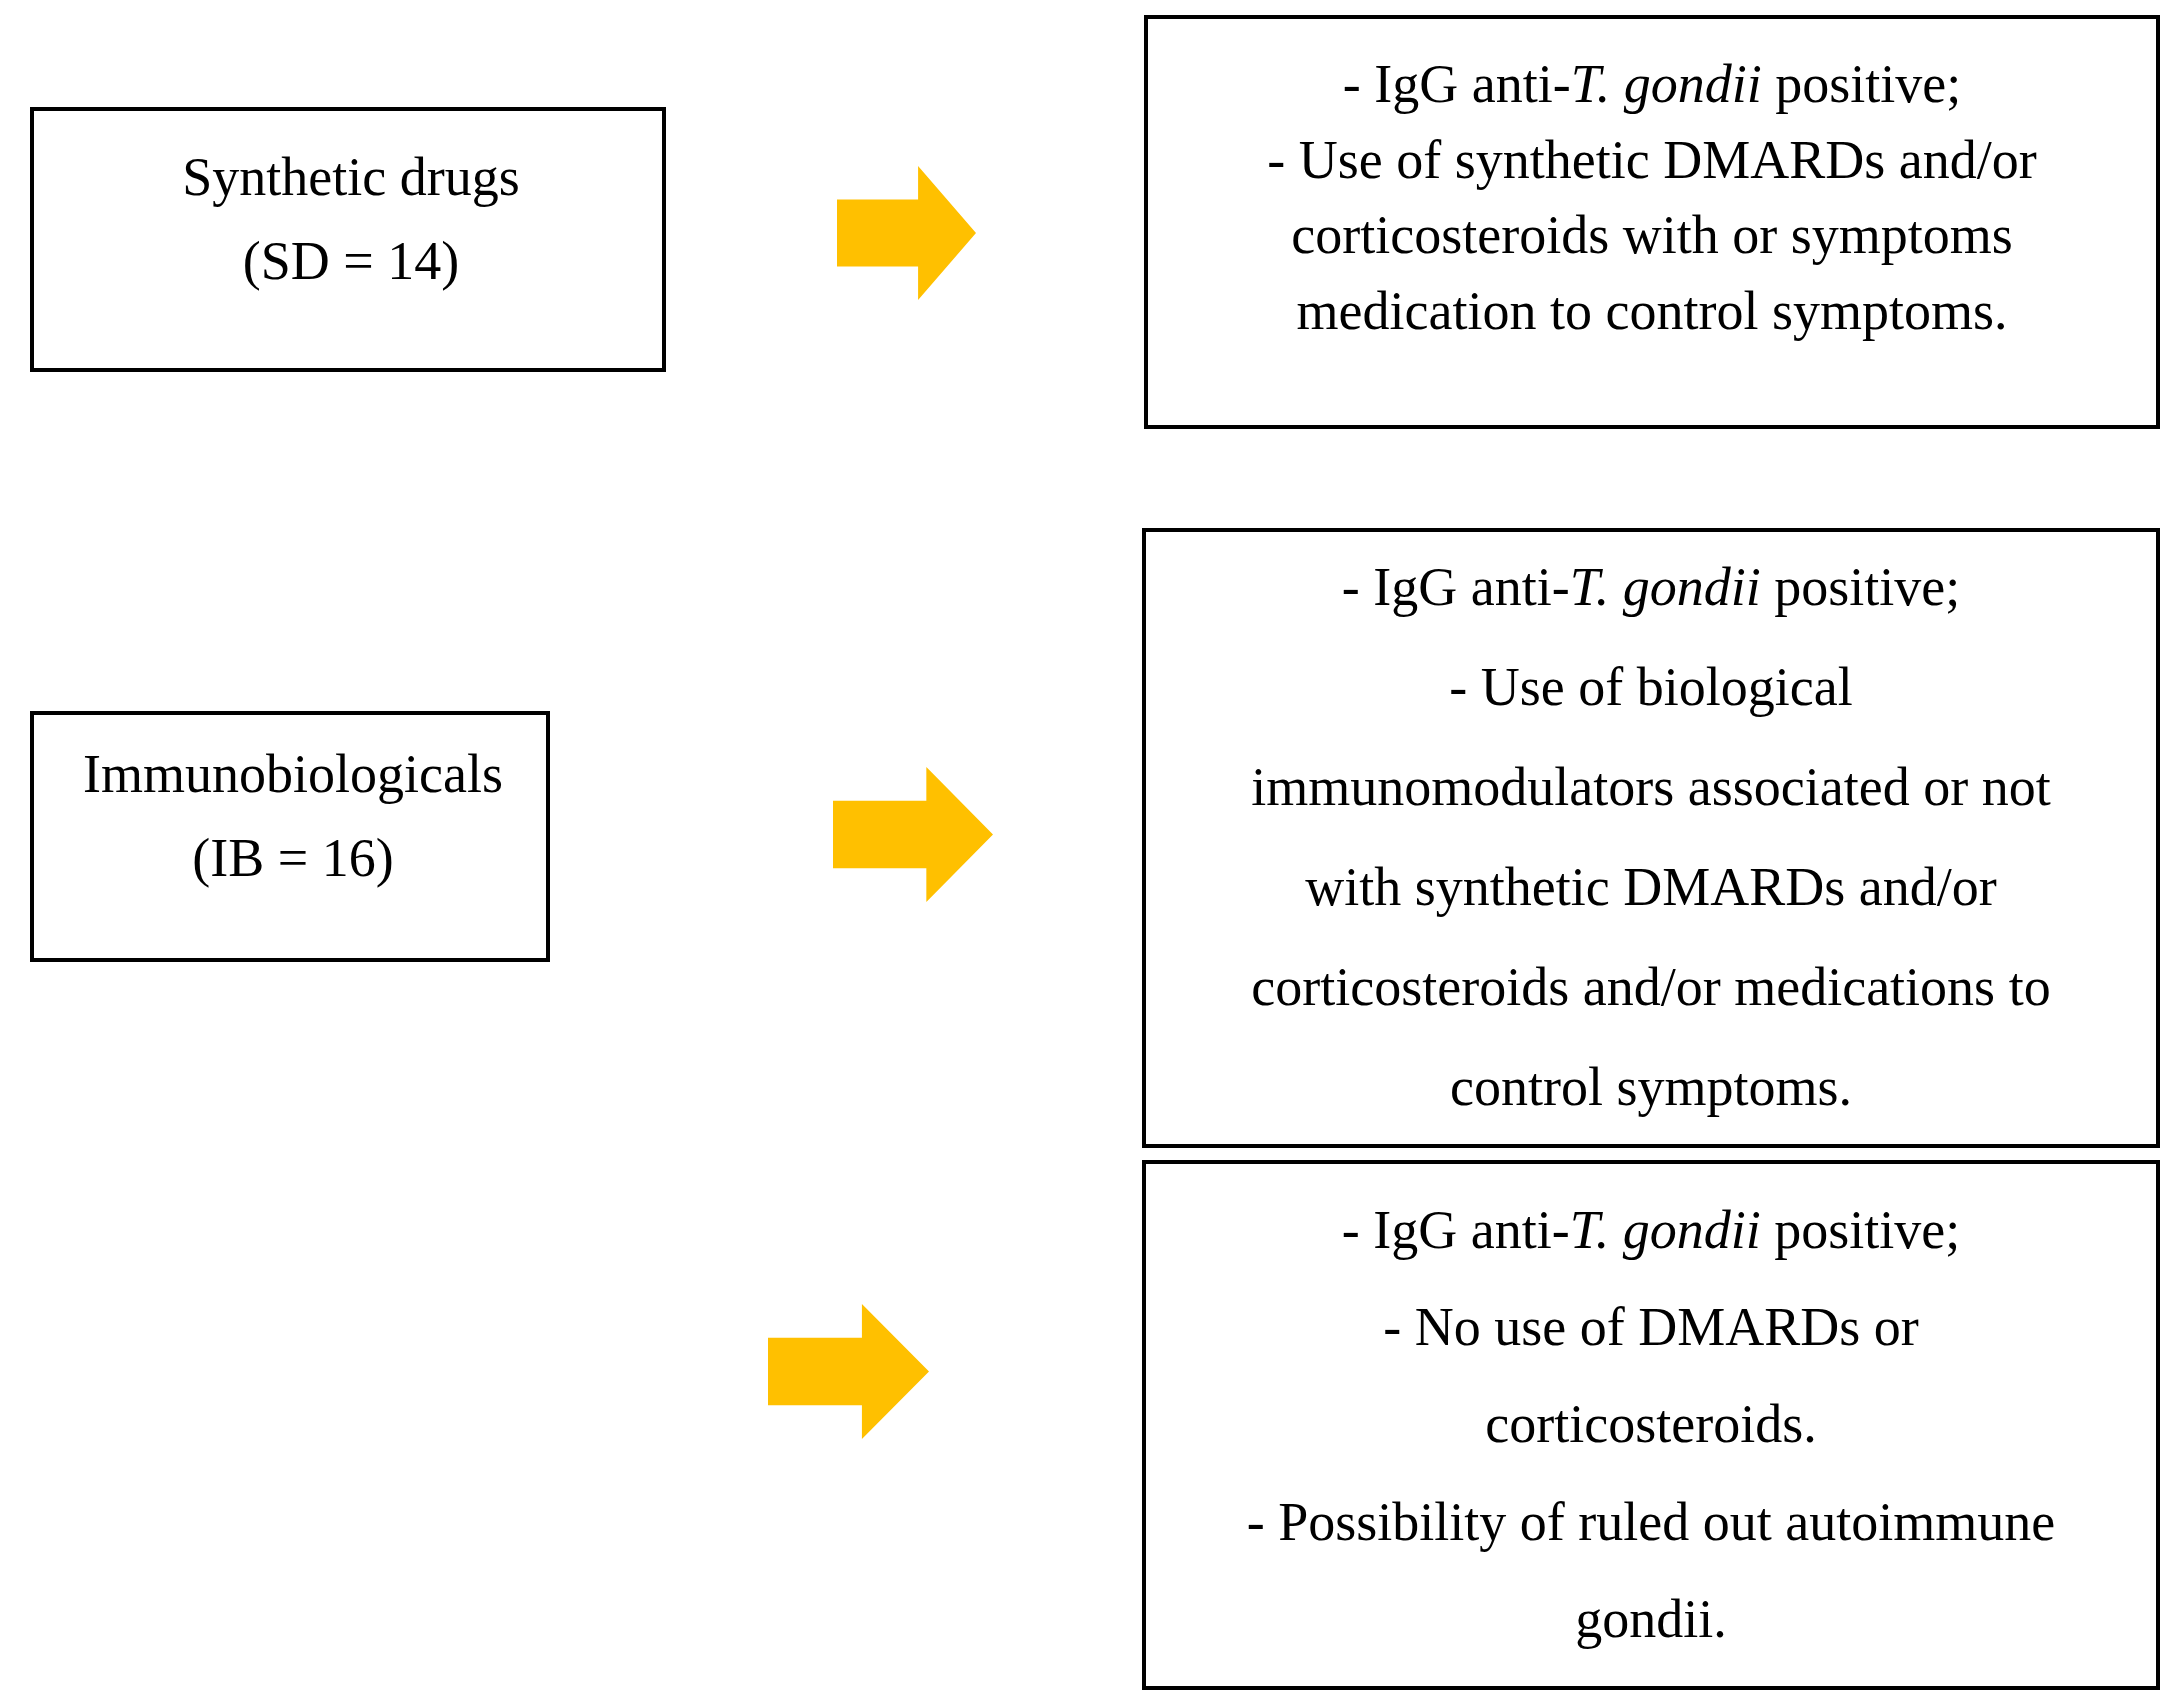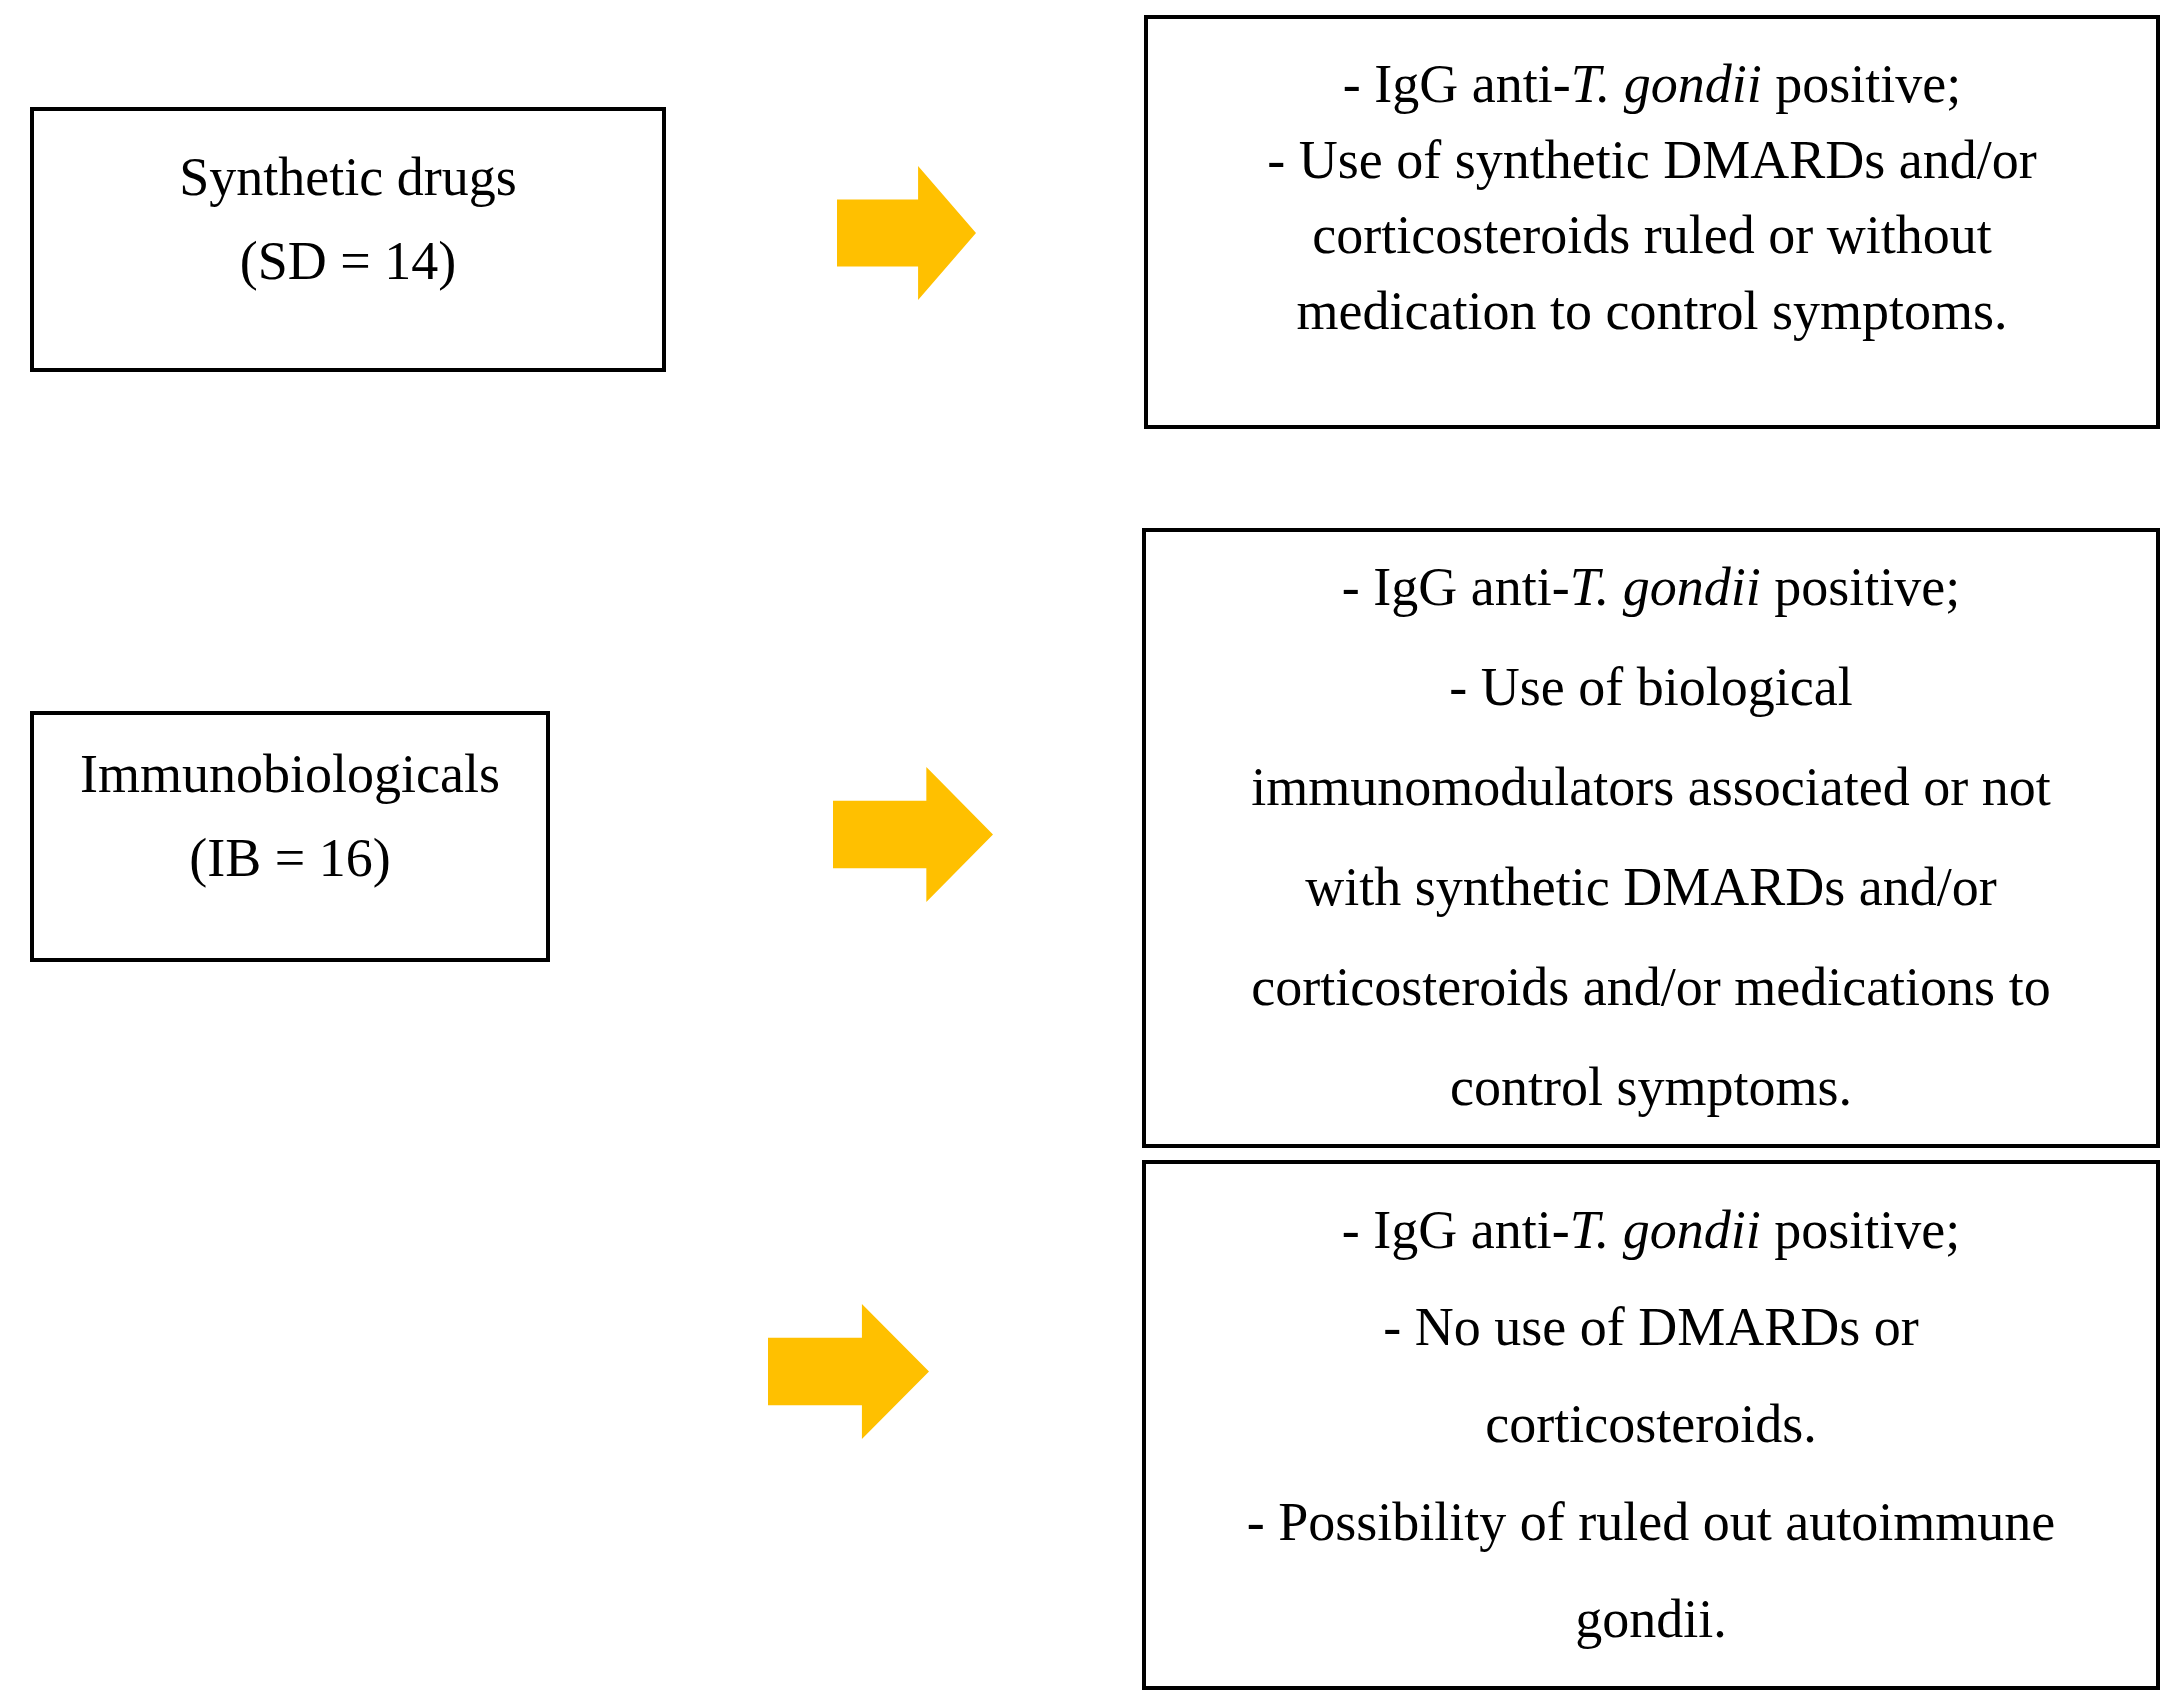--- a/index.html
+++ b/index.html
@@ -25,21 +25,21 @@
     display: flex;
     flex-direction: column;
     justify-content: center;
     align-items: center;
     text-align: center;
   }
   .box .line {
     font-size: 54px;
     width: 100%;
   }
-  .left-box .line { line-height: 1.55; }
+  .left-box .line { line-height: 1.55; padding-left: 6px; }
   .left-box { padding-bottom: 40px; }
 
   .right-box { padding: 0 13.4px; }
   .r1-right .line { line-height: 1.40; }
   .r1-right { padding-bottom: 47px; }
   .r2-right .line { line-height: 1.85; }
   .r3-right .line { line-height: 1.80; }
 
   .species-italic { font-style: italic; margin-top: 29px; }
 
@@ -73,21 +73,21 @@
     <div class="line">(SD = 14)</div>
   </div>
   <div class="arrow r1-arrow">
     <svg viewBox="0 0 240 200" preserveAspectRatio="none">
       <polygon points="0,50 140,50 140,0 240,100 140,200 140,150 0,150" fill="#FFC000"></polygon>
     </svg>
   </div>
   <div class="box right-box r1-right">
     <div class="line"><span>- IgG anti-</span><span class="species-italic">T. gondii</span><span> positive;</span></div>
     <div class="line">- Use of synthetic DMARDs and/or</div>
-    <div class="line">corticosteroids ruled or without</div>
+    <div class="line">corticosteroids with or symptoms</div>
     <div class="line">medication to control symptoms.</div>
   </div>
 
   <div class="box left-box r2-left">
     <div class="line">Immunobiologicals</div>
     <div class="line">(IB = 16)</div>
   </div>
   <div class="arrow r2-arrow">
     <svg viewBox="0 0 240 200" preserveAspectRatio="none">
       <polygon points="0,50 140,50 140,0 240,100 140,200 140,150 0,150" fill="#FFC000"></polygon>

